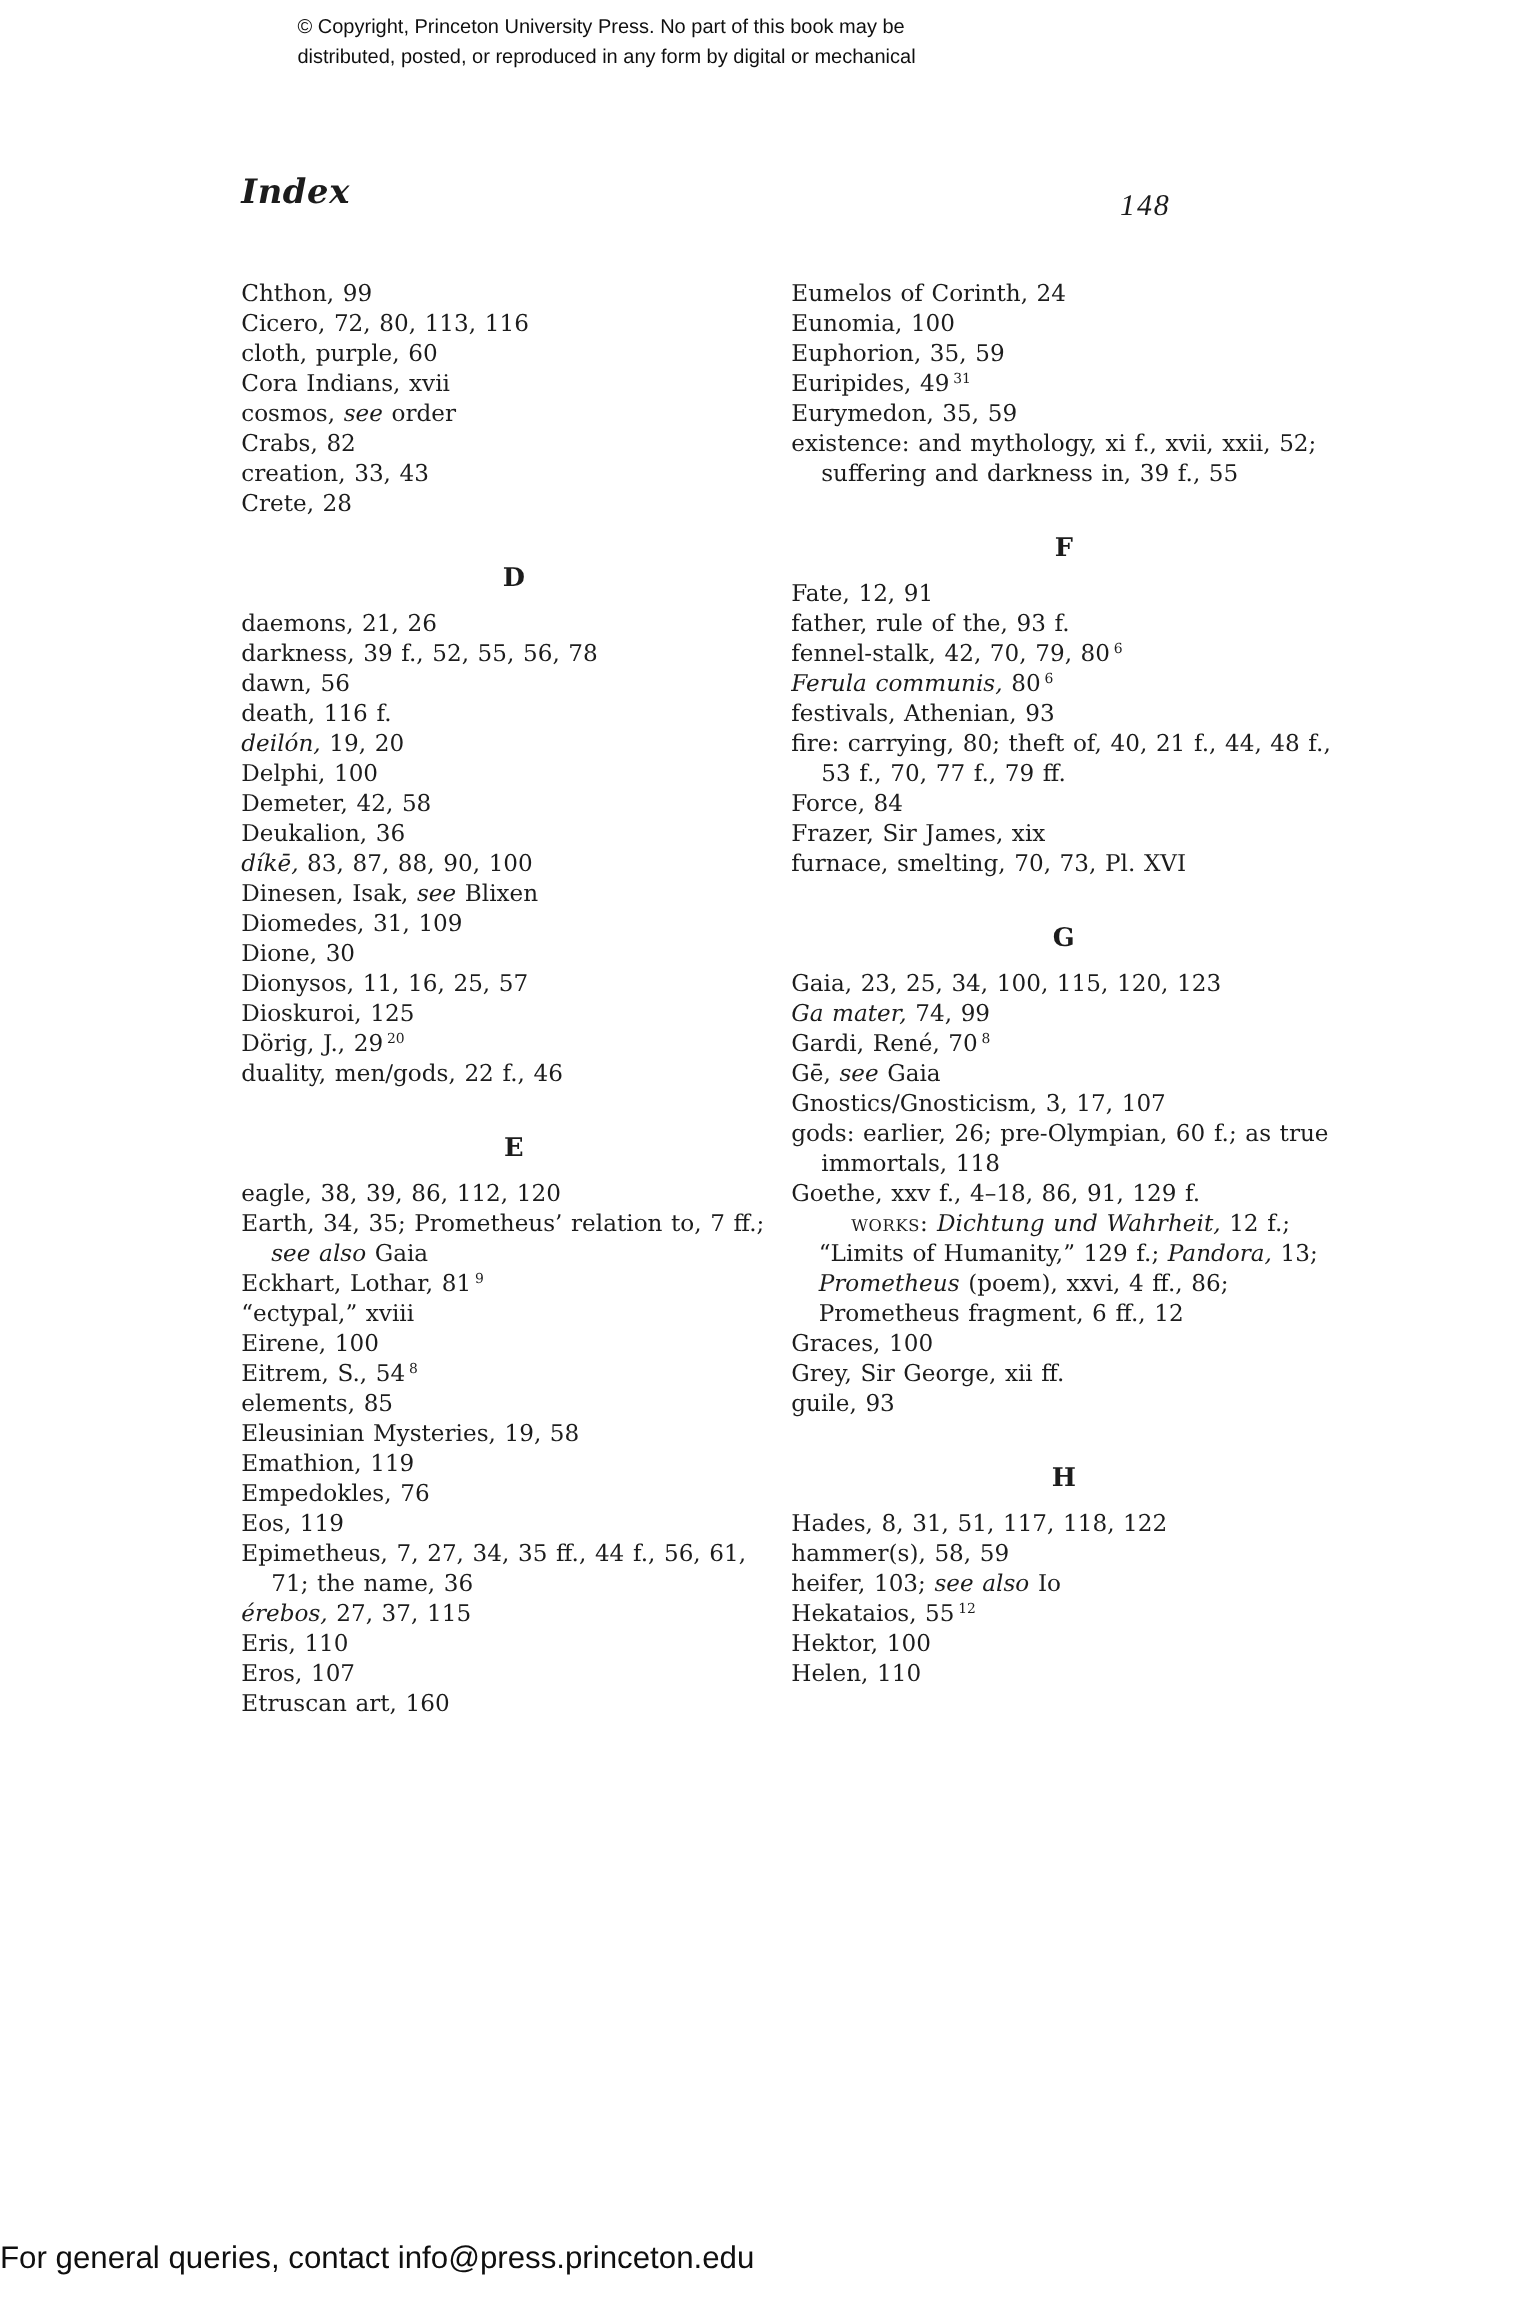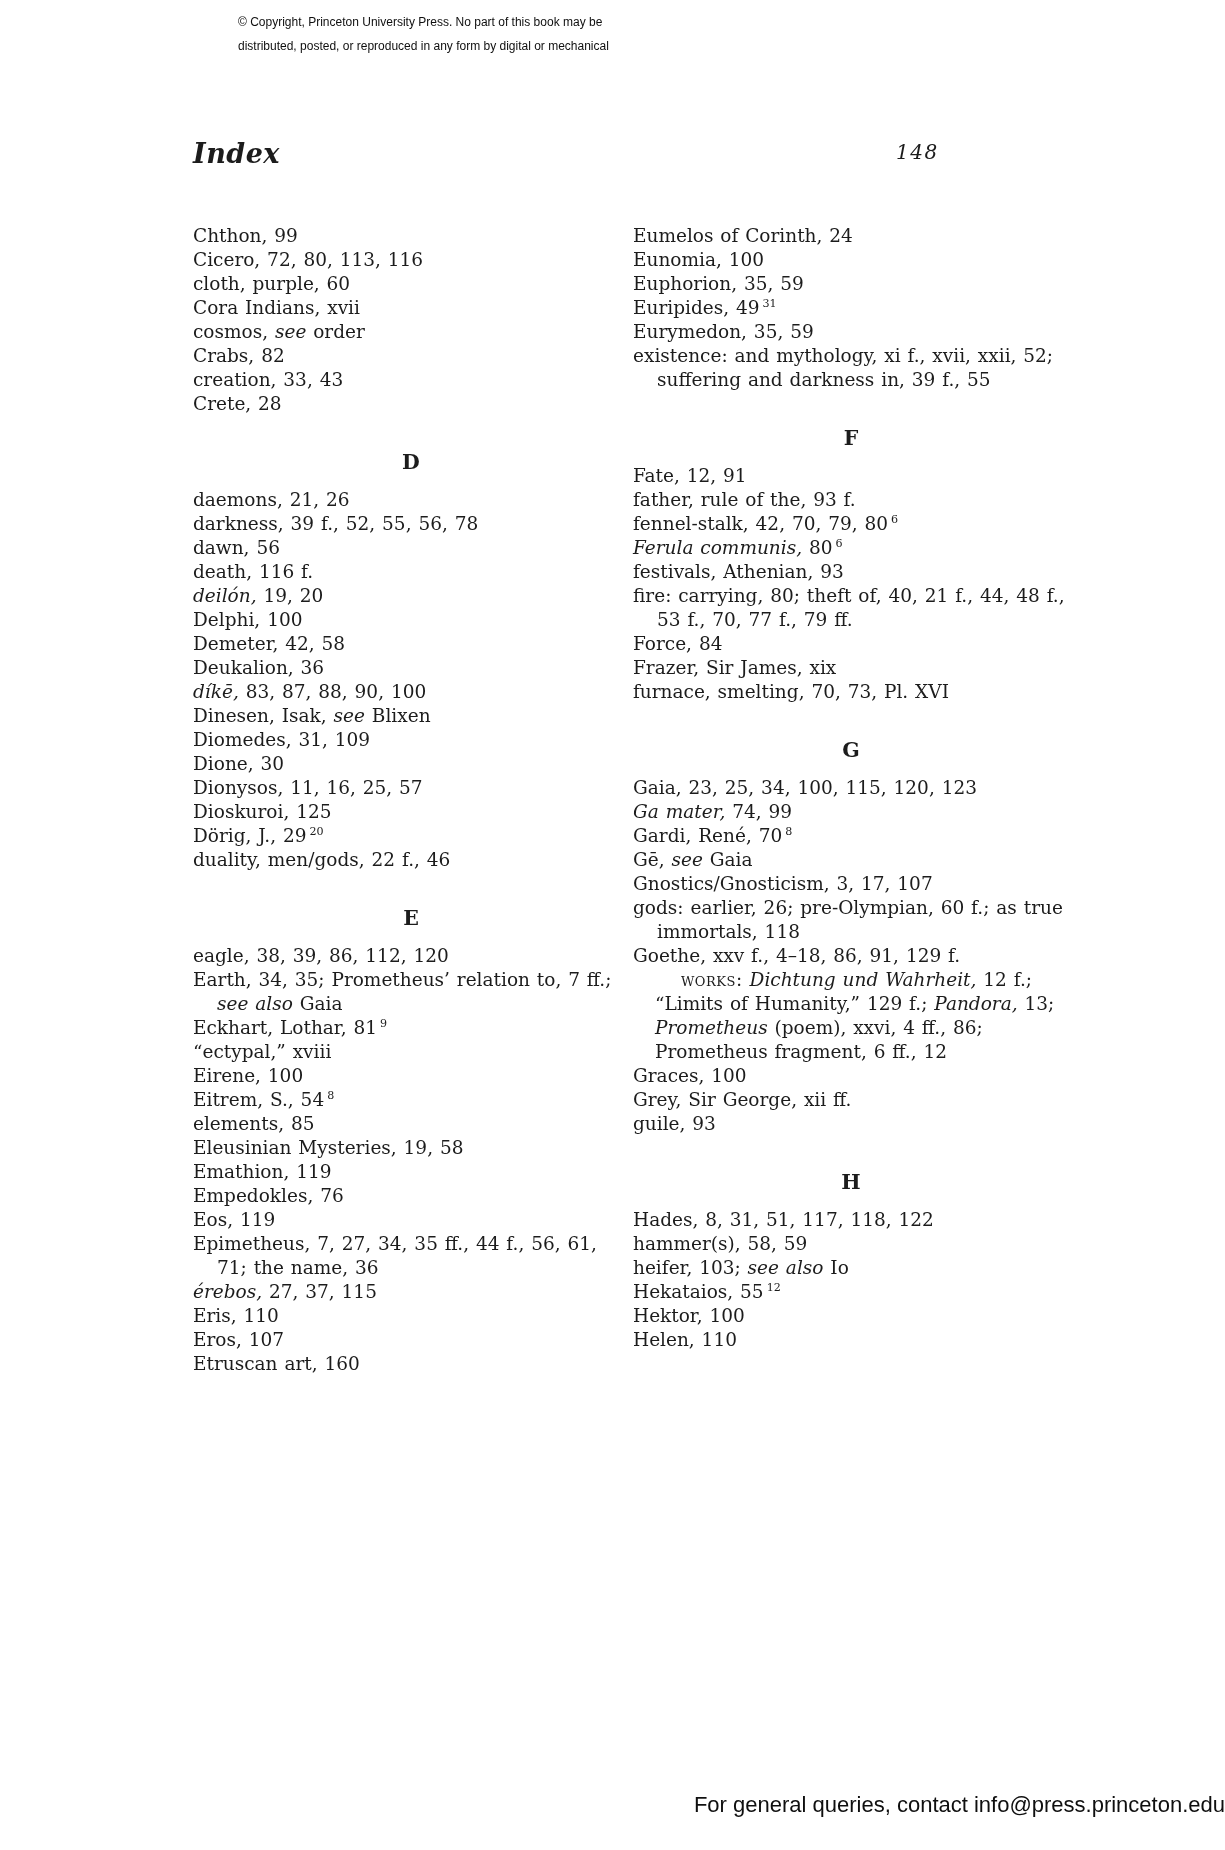--- a/index.html
+++ b/index.html
@@ -5,49 +5,49 @@
   html,body{margin:0;padding:0;}
   body{
     width:1225px;height:1850px;
     background:#ffffff;color:#1c1c1c;
     font-family:"DejaVu Serif",serif;
     position:relative;overflow:hidden;
   }
   .copyright{
     position:absolute;left:238px;top:10px;
     font-family:"Liberation Sans",sans-serif;
-    font-size:12px;line-height:24px;color:#0f0f0f;
+    font-size:16px;line-height:24px;color:#0f0f0f;
   }
   .page-title{
     position:absolute;left:193px;top:138px;
     font-style:italic;font-weight:bold;font-size:27px;letter-spacing:.5px;
   }
   .page-number{
-    position:absolute;left:896px;top:140px;
-    font-style:italic;font-size:20px;letter-spacing:1.5px;
+    position:absolute;left:896px;top:152px;
+    font-style:italic;font-size:24px;letter-spacing:1.5px;font-family:Liberation Serif, serif;
   }
   .col{
     position:absolute;top:224px;width:436px;
     font-size:18.5px;line-height:24px;word-spacing:1px;
   }
   .col-left{left:193px;}
   .col-right{left:633px;}
   .letter{
     text-align:center;font-weight:bold;font-size:20.5px;
     margin-top:34px;margin-bottom:14px;
   }
   .group:first-child .letter{margin-top:0;}
   .entry{margin:0;padding-left:24px;text-indent:-24px;}
   .entry.sub{padding-left:22px;text-indent:26px;}
   .it{font-style:italic;}
   .sc{font-variant:small-caps;letter-spacing:.5px;}
   sup{font-size:.6em;line-height:0;margin-left:3px;}
   .footer{
-    position:absolute;left:0;top:1792px;width:1225px;text-align:right;
-    font-family:"Liberation Sans",sans-serif;font-size:22px;color:#0f0f0f;
+    position:absolute;left:0;top:1792px;width:1225px;text-align:left;
+    font-family:"Liberation Sans",sans-serif;font-size:25px;color:#0f0f0f;
   }
 </style>
 </head>
 <body>
 
 <div class="copyright">
   <div>© Copyright, Princeton University Press. No part of this book may be</div>
   <div>distributed, posted, or reproduced in any form by digital or mechanical</div>
 </div>
 

